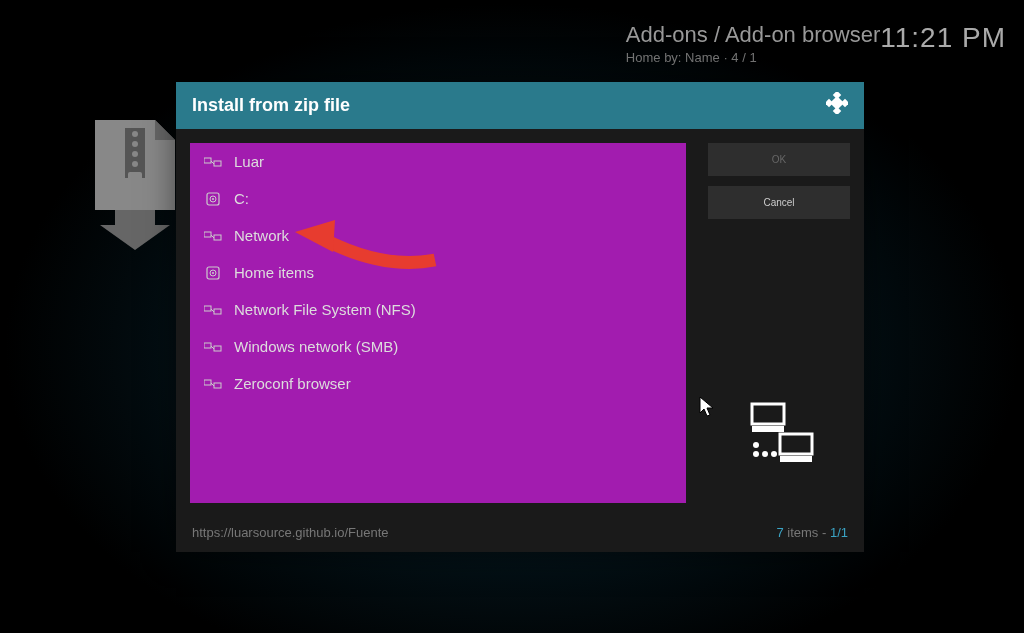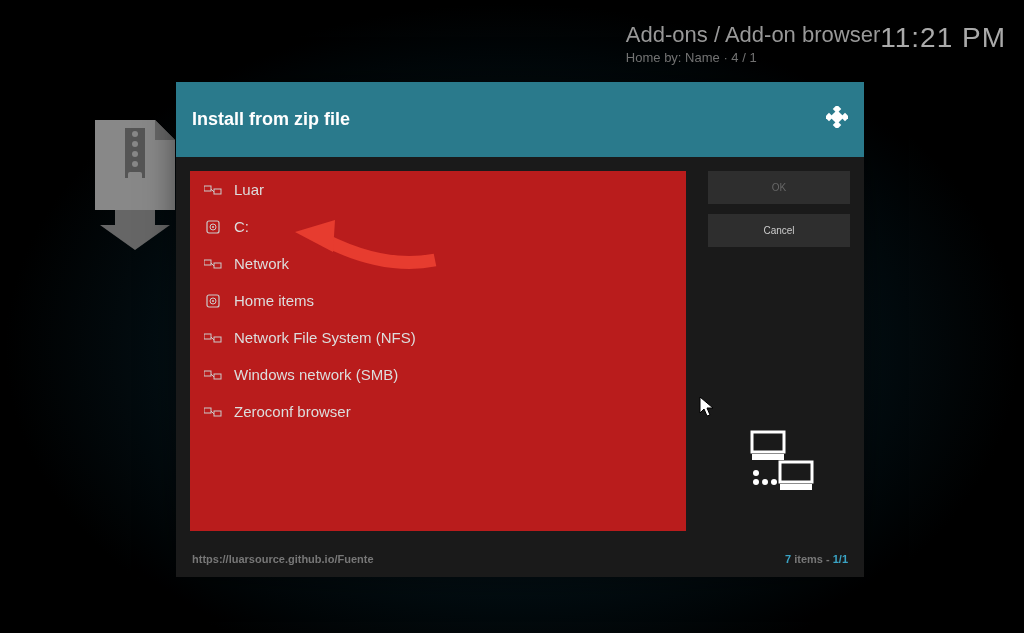--- a/index.html
+++ b/index.html
@@ -54,33 +54,33 @@
   width: 688px;
   background: #1a1a1a;
   z-index: 2;
   box-shadow: 0 0 30px rgba(0,0,0,0.5);
 }
 .dialog-title {
   background: #2a7a8c;
   color: #fff;
   font-size: 18px;
   font-weight: bold;
-  padding: 24px 16px;
+  padding: 10px 16px;
   display: flex;
   justify-content: space-between;
   align-items: center;
 }
 .dialog-body {
   display: flex;
   padding: 14px;
   gap: 22px;
 }
 .file-list {
   flex: 1;
-  background: #b91c1c;
+  background: #a21caf;
   min-height: 360px;
 }
 .file-item {
   display: flex;
   align-items: center;
   gap: 12px;
   padding: 10px 14px;
   color: #ddd;
   font-size: 15px;
   cursor: pointer;
@@ -112,23 +112,22 @@
   background: #1a1a1a;
   height: 135px;
   display: flex;
   align-items: center;
   justify-content: center;
 }
 .dialog-footer {
   display: flex;
   justify-content: space-between;
   padding: 8px 16px 12px 16px;
-  font-size: 11px;
+  font-size: 13px;
   color: #777;
-  font-weight: bold;
 }
 .footer-right .count { color: #3aa3c4; }
 .footer-right .page { color: #3aa3c4; }
 .arrow-annotation {
   position: absolute;
   left: 285px;
   top: 210px;
   z-index: 5;
   pointer-events: none;
 }

